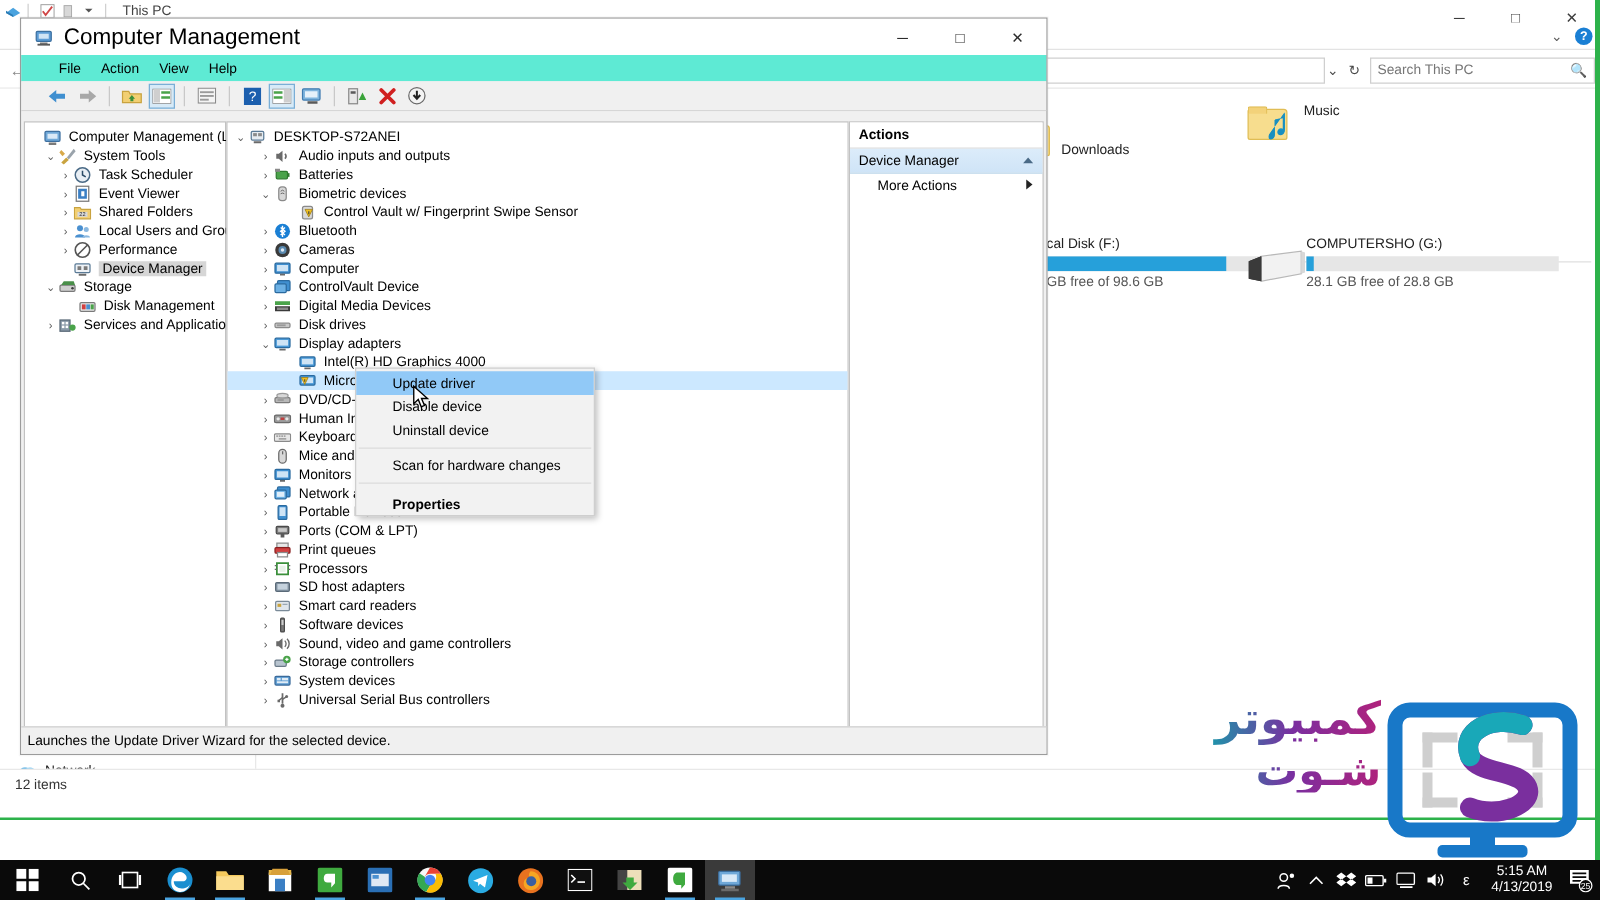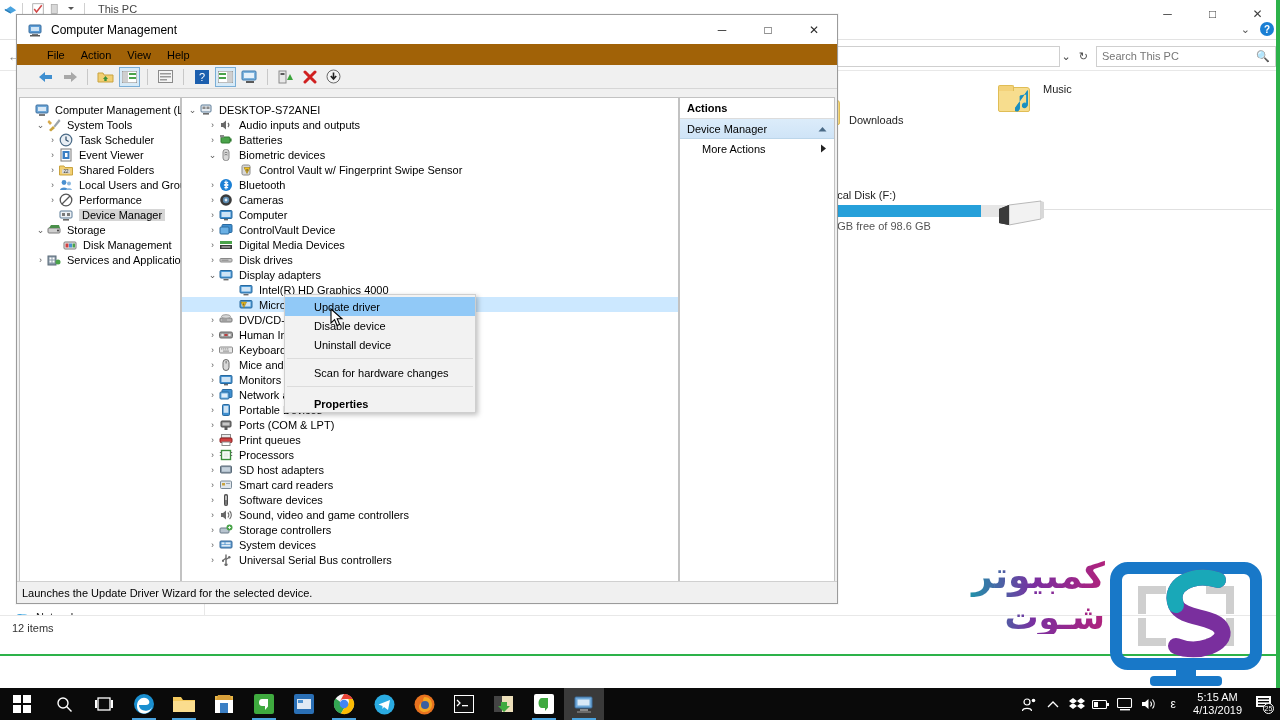--- a/index.html
+++ b/index.html
@@ -103,26 +103,26 @@
 
   
   #cmwin {
     position:absolute; left:16px; top:14px; width:822px; height:590px;
     background:#f0f0f0; border:1px solid #9b9b9b;
     box-shadow: 0 0 0 1px rgba(0,0,0,0.03);
   }
   .cm-titlebar { height:29px; background:#ffffff; display:flex; align-items:center;
     position:relative; }
   .cm-title-ico { width:16px; height:16px; margin-left:10px; position:relative; }
-  .cm-title-text { margin-left:8px; font-size:12px; color:#000; }
+  .cm-title-text { margin-left:8px; font-size:18px; color:#000; }
   .cm-winbtns { position:absolute; right:0; top:0; display:flex; }
   .cm-winbtn { width:46px; height:29px; display:flex; align-items:center; justify-content:center;
     color:#2b2b2b; font-size:12px; }
 
-  .cm-menubar { height:21px; background:#a16207; display:flex; align-items:center;
+  .cm-menubar { height:21px; background:#5eead4; display:flex; align-items:center;
     padding-left:22px; gap:0px; }
   .cm-menu-item { font-size:11px; color:#000; padding:2px 8px; }
 
   .cm-toolbar { height:24px; background:#f0f0f0; display:flex; align-items:center;
     padding-left:18px; gap:3px; border-bottom:1px solid #d6d6d6;}
   .tb-sep { width:1px; height:16px; background:#c8c8c8; margin:0 4px; }
   .tb-btn { width:21px; height:20px; display:flex; align-items:center; justify-content:center;
     position:relative; }
   .tb-btn.active { background:#d7eaf7; border:1px solid #7aaed6; }
 
@@ -302,20 +302,27 @@
 
         <span class="usb-ico" style="left:790px; top:128px;">
           <svg width="52" height="34" viewBox="0 0 52 34">
             <path d="M14 6 L46 2 L46 20 L14 26 Z" fill="#f2f2f2" stroke="#b8b8b8"></path>
             <path d="M14 6 L14 26 L4 24 L4 10 Z" fill="#2b2b2b"></path>
             <path d="M4 10 L14 6 L14 26 L4 24 Z" fill="#3a3a3a"></path>
             <path d="M46 2 L46 20 L49 19 L49 3 Z" fill="#d8d8d8"></path>
           </svg>
         </span>
 
+        <div class="drive-row" style="left:840px; top:118px;">
+          <div class="drive-name">COMPUTERSHO (G:)</div>
+          <div class="drive-bar">
+            <div class="drive-fill" id="fill1" style="width:3%;"></div>
+          </div>
+          <div class="drive-free">28.1 GB free of 28.8 GB</div>
+        </div>
       </div>
     </div>
 
     <div class="exp-statusbar">
       <span>12 items</span>
     </div>
 
     <div class="green-edge"></div>
     <div class="green-bottomline"></div>
   </div>

